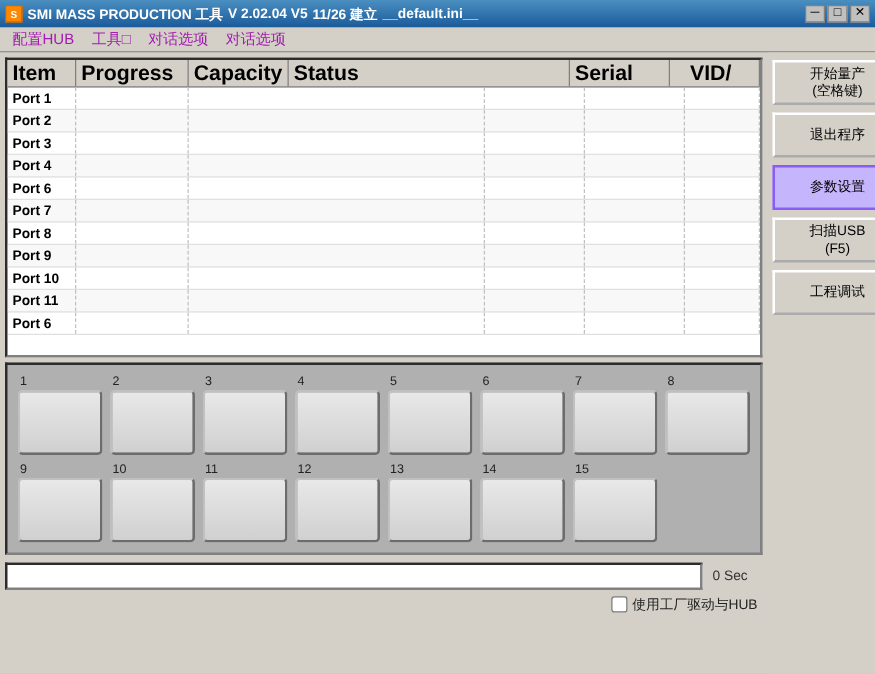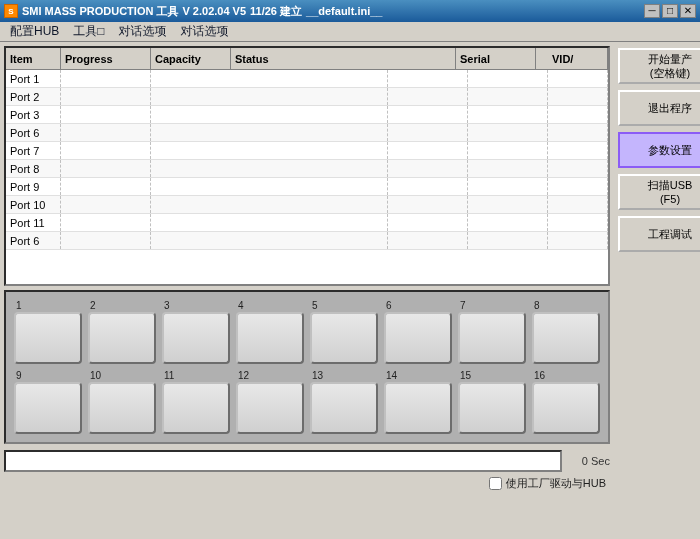--- a/index.html
+++ b/index.html
@@ -66,21 +66,21 @@
       display: flex;
       align-items: center;
       padding: 0 4px;
       border-bottom: 1px solid #808080;
       gap: 2px;
     }
     .menu-item {
       padding: 2px 6px;
       font-size: 12px;
       cursor: pointer;
-      color: #0f172a;
+      color: #a21caf;
     }
 
     
     .main-container {
       display: flex;
       height: calc(539px - 42px);
       background: #d4d0c8;
     }
 
     
@@ -106,39 +106,40 @@
       border-bottom: 1px solid #808080;
       height: 22px;
       align-items: center;
     }
     .th {
       border-right: 1px solid #808080;
       height: 100%;
       display: flex;
       align-items: center;
       padding: 0 4px;
-      font-size: 11px;
+      font-size: 17px;
       font-weight: bold;
     }
     .th-item { width: 55px; }
     .th-progress { width: 90px; }
     .th-status { flex: 1; }
     .th-capacity { width: 80px; }
     .th-serial { width: 80px; }
     .th-vid { width: 60px; margin-left: 12px; }
 
     .table-body {
       overflow-y: scroll;
       height: calc(240px - 23px);
     }
     .table-row {
       display: flex;
       height: 18px;
       align-items: flex-end;
       border-bottom: 1px solid #e0e0e0;
+      font-weight: bold;
     }
     .table-row:nth-child(even) { background: #f8f8f8; }
     .td {
       border-right: 1px dashed #c0c0c0;
       height: 100%;
       display: flex;
       align-items: center;
       padding: 0 4px;
       font-size: 11px;
       overflow: hidden;
@@ -210,21 +211,20 @@
     .progress-bar-fill {
       height: 100%;
       background: #0080ff;
       width: 0%;
     }
     .timer-label {
       font-size: 11px;
       color: #333;
       white-space: nowrap;
       min-width: 40px;
-      text-align: right;
     }
     .checkbox-row {
       display: flex;
       align-items: center;
       gap: 4px;
       justify-content: flex-end;
       padding-right: 4px;
     }
     .checkbox-label {
       font-size: 11px;
@@ -318,20 +318,28 @@
   </div>
           <div class="table-row">
     <div class="td td-item">Port 3</div>
     <div class="td td-progress"></div>
     <div class="td td-status"></div>
     <div class="td td-capacity"></div>
     <div class="td td-serial"></div>
     <div class="td td-vid"></div>
   </div>
           <div class="table-row">
+    <div class="td td-item">Port 4</div>
+    <div class="td td-progress"></div>
+    <div class="td td-status"></div>
+    <div class="td td-capacity"></div>
+    <div class="td td-serial"></div>
+    <div class="td td-vid"></div>
+  </div>
+          <div class="table-row">
     <div class="td td-item">Port 6</div>
     <div class="td td-progress"></div>
     <div class="td td-status"></div>
     <div class="td td-capacity"></div>
     <div class="td td-serial"></div>
     <div class="td td-vid"></div>
   </div>
           <div class="table-row">
     <div class="td td-item">Port 7</div>
     <div class="td td-progress"></div>
@@ -438,24 +446,20 @@
           <div class="port-cell">
       <span class="port-num">13</span>
       <button class="port-btn"></button>
     </div>
           <div class="port-cell">
       <span class="port-num">14</span>
       <button class="port-btn"></button>
     </div>
           <div class="port-cell">
       <span class="port-num">15</span>
-      <button class="port-btn"></button>
-    </div>
-          <div class="port-cell">
-      <span class="port-num">16</span>
       <button class="port-btn"></button>
     </div>
         </div>
     </div>
 
     <div class="bottom-section">
       <div class="progress-row">
         <div class="progress-bar-container">
           <div class="progress-bar-fill" id="progress-fill"></div>
         </div>

